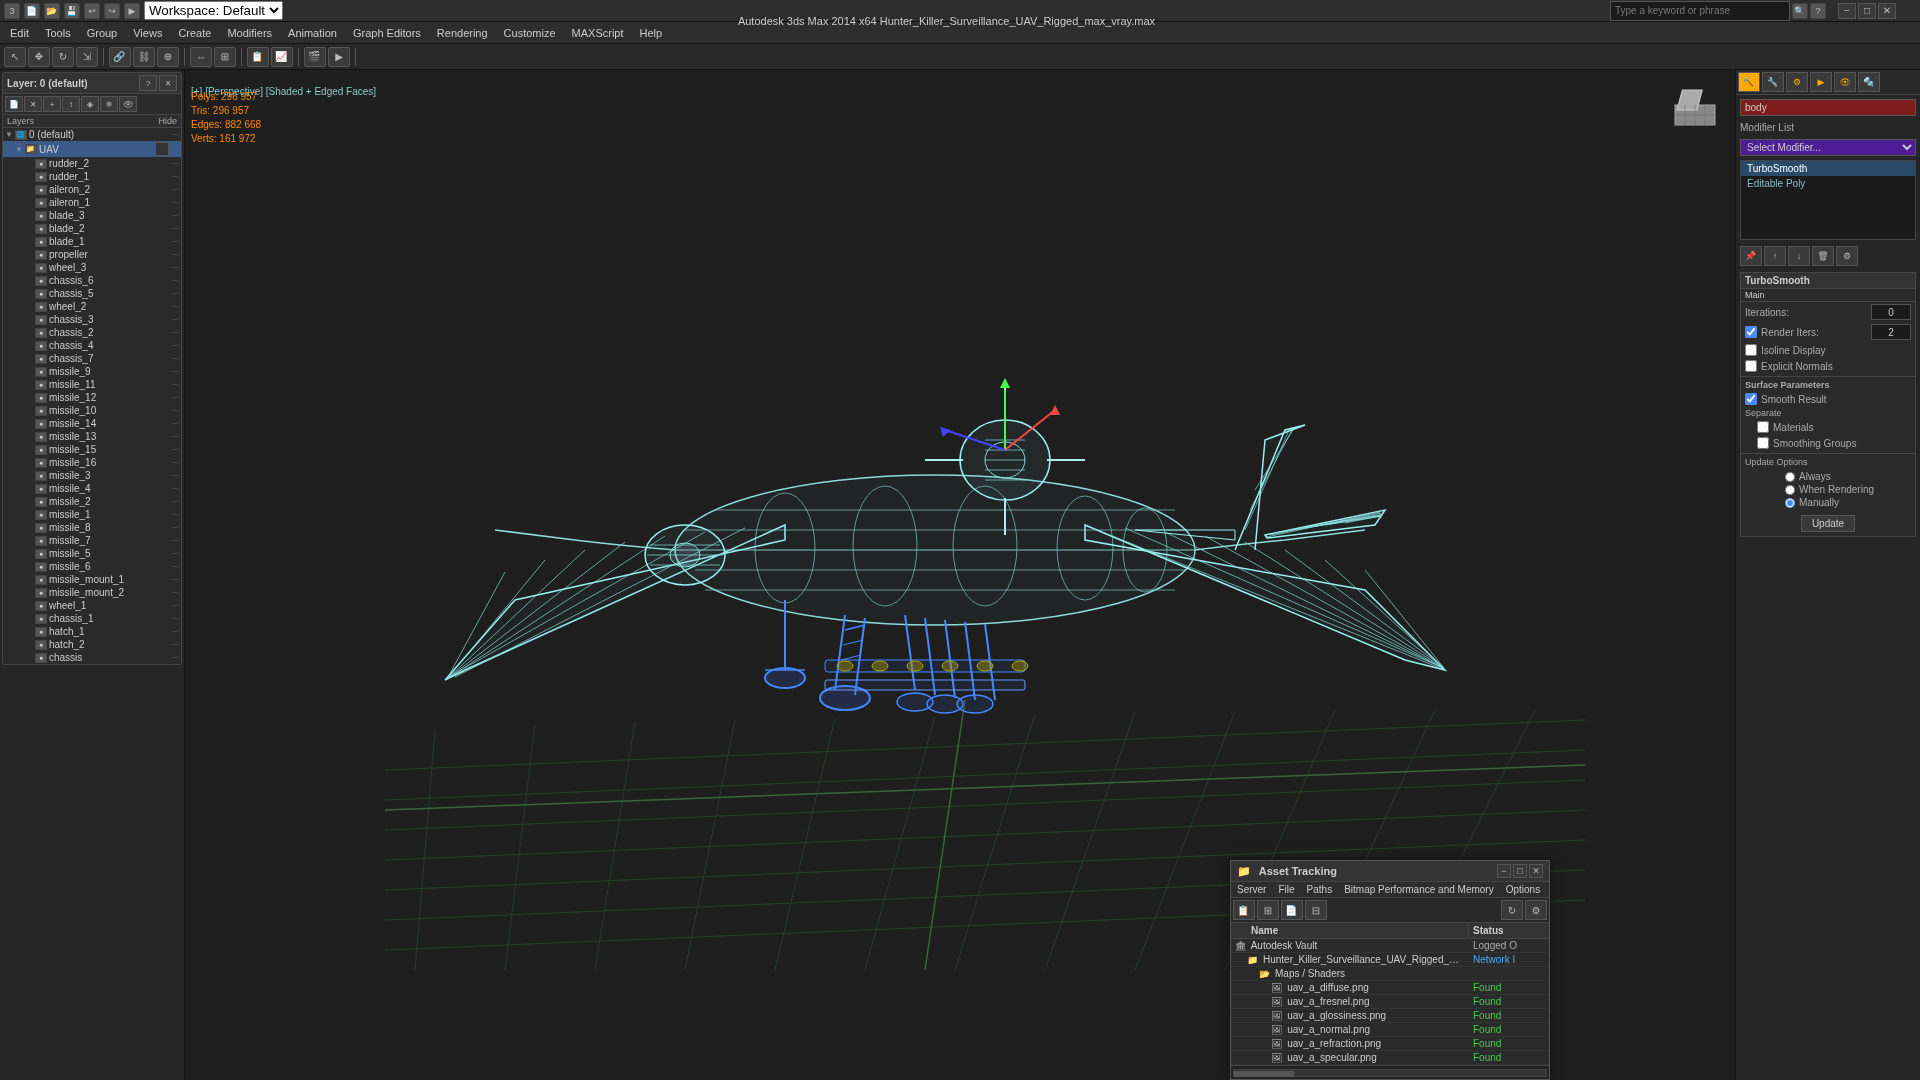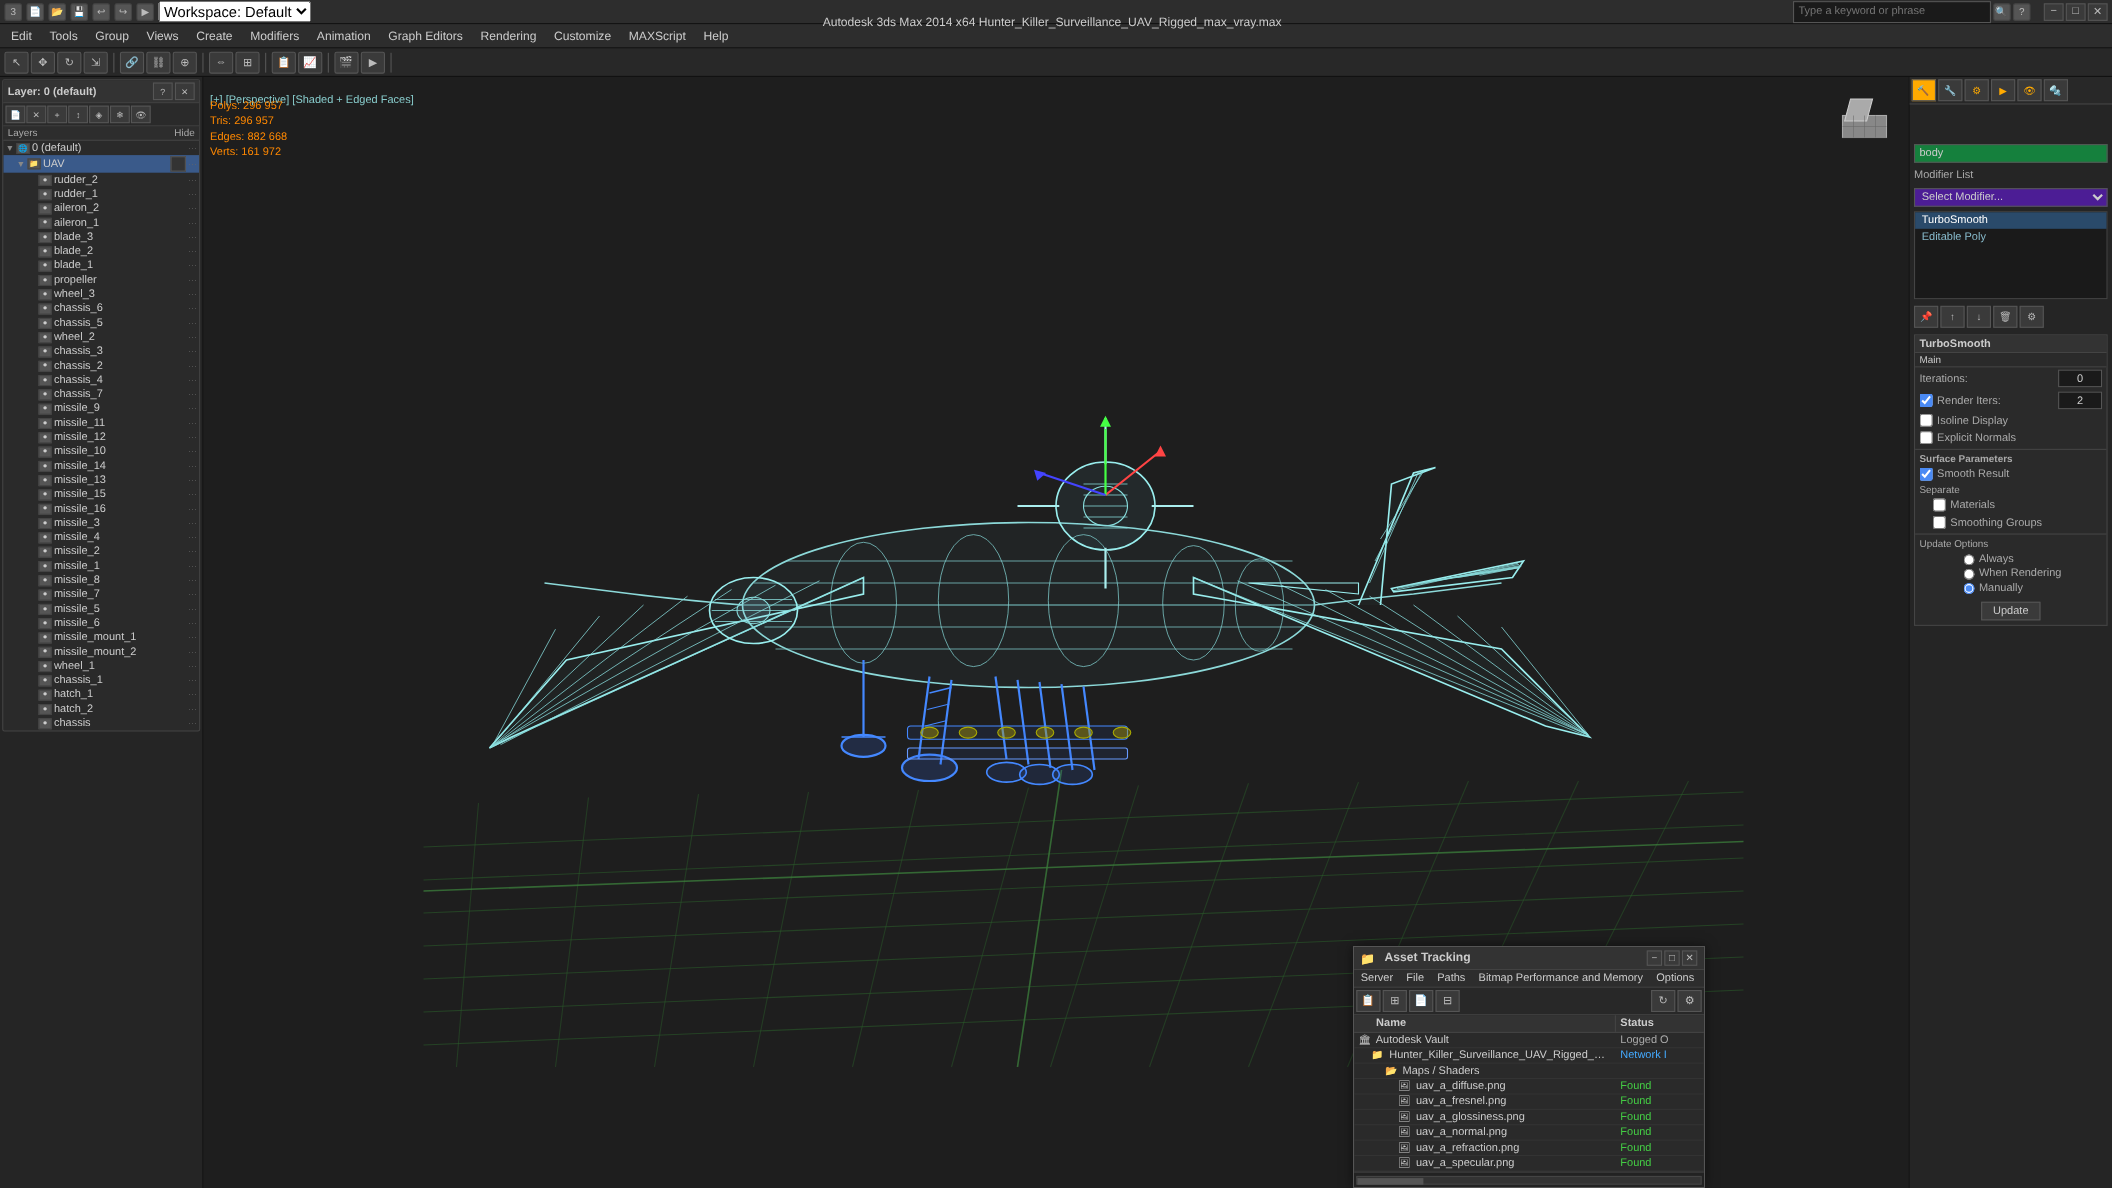--- a/index.html
+++ b/index.html
@@ -3,21 +3,21 @@
   <meta charset="utf-8">
   <style>
     * { margin: 0; padding: 0; box-sizing: border-box; }
     body { width: 1920px; height: 1080px; overflow: hidden; background: #1a1a1a; font-family: 'Segoe UI', Tahoma, sans-serif; font-size: 11px; color: #ccc; user-select: none; }
 
     
     #titlebar { height: 22px; background: #2d2d2d; display: flex; align-items: center; justify-content: space-between; border-bottom: 1px solid #111; }
     #titlebar-left { display: flex; align-items: center; gap: 4px; padding-left: 4px; }
     .tb-icon { width: 16px; height: 16px; background: #555; border: 1px solid #444; border-radius: 2px; display: inline-flex; align-items: center; justify-content: center; font-size: 9px; color: #bbb; cursor: pointer; }
     #titlebar-title { flex: 1; text-align: center; color: #ccc; font-size: 11px; margin-top: 21px; }
-    #titlebar-right { display: flex; align-items: center; gap: 2px; padding-right: 4px; }
+    #titlebar-right { display: flex; align-items: center; gap: 2px; padding-right: 24px; }
     .win-btn { width: 18px; height: 16px; display: flex; align-items: center; justify-content: center; cursor: pointer; font-size: 10px; color: #bbb; background: #3a3a3a; border: 1px solid #555; }
 
     
     #menubar { height: 22px; background: #2d2d2d; display: flex; align-items: center; border-bottom: 1px solid #111; padding-left: 2px; }
     .menu-item { padding: 2px 8px; font-size: 11px; color: #ccc; cursor: pointer; height: 22px; display: flex; align-items: center; }
 
     
     #toolbar { height: 26px; background: #282828; display: flex; align-items: center; border-bottom: 1px solid #111; padding: 0 4px; gap: 2px; }
     .tool-btn { width: 22px; height: 20px; background: #3a3a3a; border: 1px solid #555; border-radius: 2px; display: flex; align-items: center; justify-content: center; cursor: pointer; font-size: 10px; color: #bbb; }
     .tool-separator { width: 1px; height: 18px; background: #555; margin: 0 3px; }
@@ -50,21 +50,21 @@
     .layer-item { display: flex; align-items: center; padding: 1px 0; cursor: pointer; }
     .layer-item.selected { background: #3a5a8a; }
     .layer-expand { width: 12px; font-size: 8px; color: #888; text-align: center; }
     .layer-icon { width: 12px; height: 10px; background: #555; border: 1px solid #444; margin-right: 2px; display: inline-flex; align-items: center; justify-content: center; font-size: 7px; }
     .layer-name { font-size: 10px; color: #ccc; flex: 1; }
     .layer-check { width: 14px; height: 14px; border: 1px solid #555; background: #333; margin-right: 2px; display: flex; align-items: center; justify-content: center; }
     .layer-dots { color: #666; font-size: 8px; margin-right: 2px; }
 
     
     #modifier-panel { padding: 4px; display: flex; flex-direction: column; gap: 4px; overflow-y: auto; }
-    .mod-object-name { background: #15803d; border: 1px solid #555; color: #ccc; padding: 2px 4px; font-size: 10px; width: 100%; margin-top: 32px; }
+    .mod-object-name { background: #7f1d1d; border: 1px solid #555; color: #ccc; padding: 2px 4px; font-size: 10px; width: 100%; }
     .mod-label { font-size: 10px; color: #aaa; padding: 2px 0; }
     .mod-stack { background: #1a1a1a; border: 1px solid #444; min-height: 80px; }
     .mod-stack-item { padding: 2px 6px; font-size: 10px; color: #8bc; cursor: pointer; }
     .mod-stack-item.active { background: #2a4a6a; color: #fff; }
     .mod-icons-row { display: flex; gap: 2px; padding: 2px 0; }
     .mod-icon-btn { width: 22px; height: 20px; background: #3a3a3a; border: 1px solid #555; display: flex; align-items: center; justify-content: center; font-size: 9px; color: #bbb; cursor: pointer; }
     .mod-section { background: #2a2a2a; border: 1px solid #444; margin-bottom: 4px; }
     .mod-section-header { background: #333; padding: 2px 4px; font-size: 10px; color: #ccc; font-weight: bold; border-bottom: 1px solid #444; }
     .mod-row { display: flex; align-items: center; padding: 2px 4px; gap: 4px; }
     .mod-row label { font-size: 10px; color: #aaa; flex: 1; }

